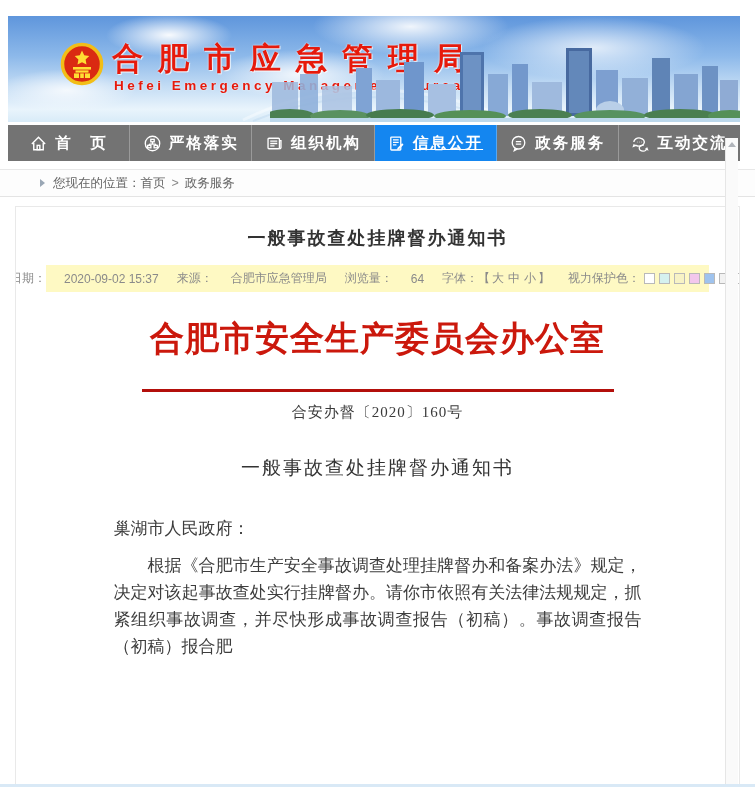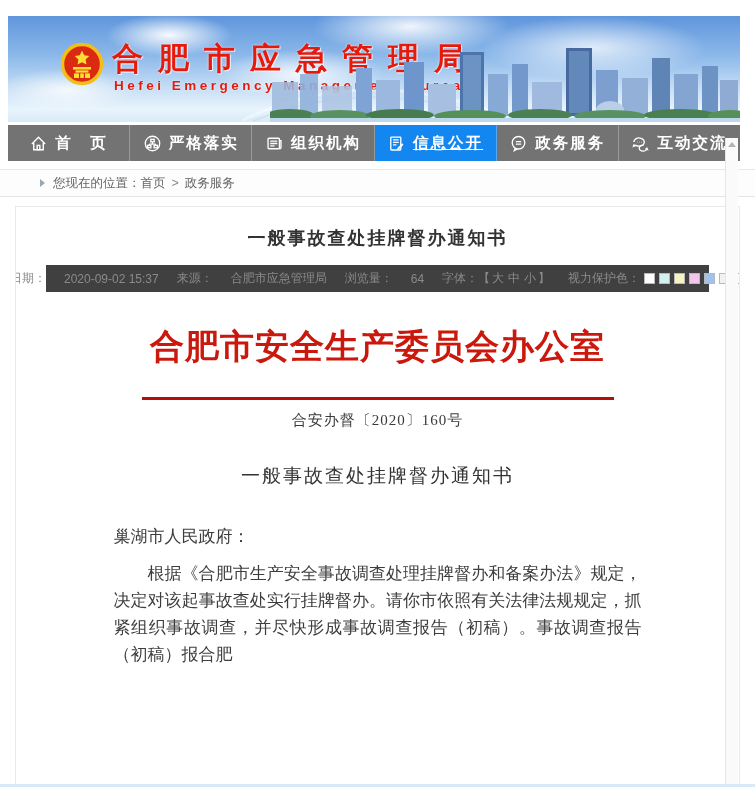--- a/index.html
+++ b/index.html
@@ -67,35 +67,35 @@
   .content {
     position:absolute; left:15px; top:206px; width:725px; height:581px;
     background:#fff; border:1px solid #e9e9e9; border-bottom:none;
     overflow:hidden;
   }
   .page-title {
     margin-top:19px; text-align:center; font-size:18px; color:#333;
     font-family:"Liberation Serif","DejaVu Serif",serif; letter-spacing:2px;
   }
   .meta-bar {
-    margin:15px 30px 0 30px; height:27px; background:#404040;
+    margin:15px 30px 0 30px; height:27px; background:#fef9c3;
     display:flex; align-items:center; justify-content:center;
     font-size:12px; color:#8a8a8a; white-space:nowrap;
   }
   .meta-group { display:flex; align-items:center; margin:0 9px; }
   .meta-group .val { margin-left:18px; }
   .font-size-btn { cursor:pointer; margin:0 2px; color:#8a8a8a; }
   .swatch-row { display:flex; align-items:center; gap:4px; margin-left:4px; }
   .swatch {
     width:11px; height:11px; border:1px solid #b9b9b9; display:inline-block; cursor:pointer;
   }
 
   
   .letterhead {
-    margin-top:32px; text-align:center;
+    margin-top:24px; text-align:center;
     font-family:"Liberation Serif","DejaVu Serif",serif;
     font-size:34px; font-weight:bold; color:#cb180c; letter-spacing:1px; white-space:nowrap;
   }
   .red-rule { width:472px; height:3px; background:#b30f0b; margin:27px auto 0 auto; }
   .doc-number {
     width:472px; margin:11px auto 0 auto; text-align:center;
     font-family:"Liberation Serif","DejaVu Serif",serif;
     font-size:15px; color:#3a3a3a; letter-spacing:1px;
   }
   .doc-title {

